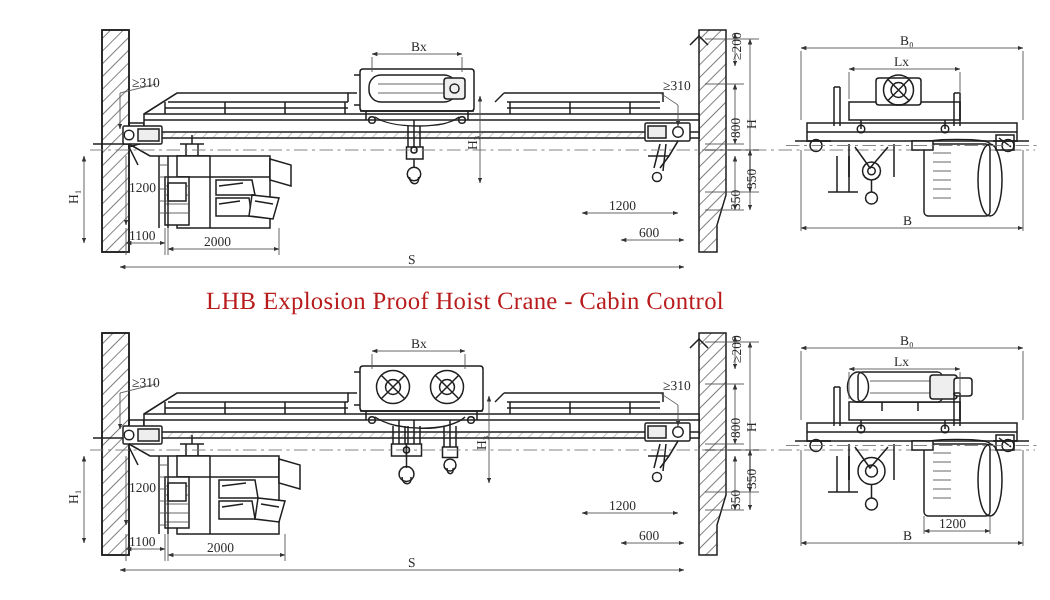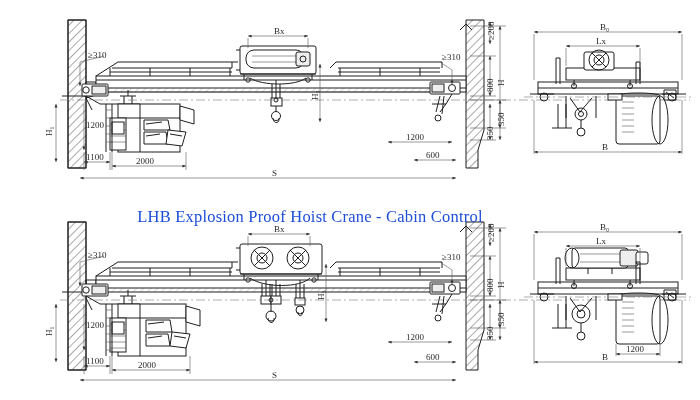--- a/index.html
+++ b/index.html
@@ -1,21 +1,21 @@
 <!DOCTYPE html>
 <html><head>
 <meta charset="utf-8">
 <style>
   html,body{margin:0;padding:0;background:#ffffff;}
   body{width:700px;height:400px;position:relative;overflow:hidden;
        font-family:"Liberation Serif", serif;color:#1a1a1a;}
   .sheet{position:absolute;inset:0;background:#fff;}
   svg.dwg{position:absolute;left:0;top:0;width:700px;height:400px;}
-  .caption{position:absolute;left:0;top:207px;width:620px;text-align:center;
-           font-family:"Liberation Serif", serif;font-size:16.5px;color:#1d4ed8;
+  .caption{position:absolute;left:0;top:191px;width:620px;text-align:center;
+           font-family:"Liberation Serif", serif;font-size:16.5px;color:#b91c1c;
            letter-spacing:.2px;}
   
 </style>
 </head>
 <body>
 
 <div class="sheet">
 
 <svg class="dwg" viewBox="0 0 700 400">
   <defs>

